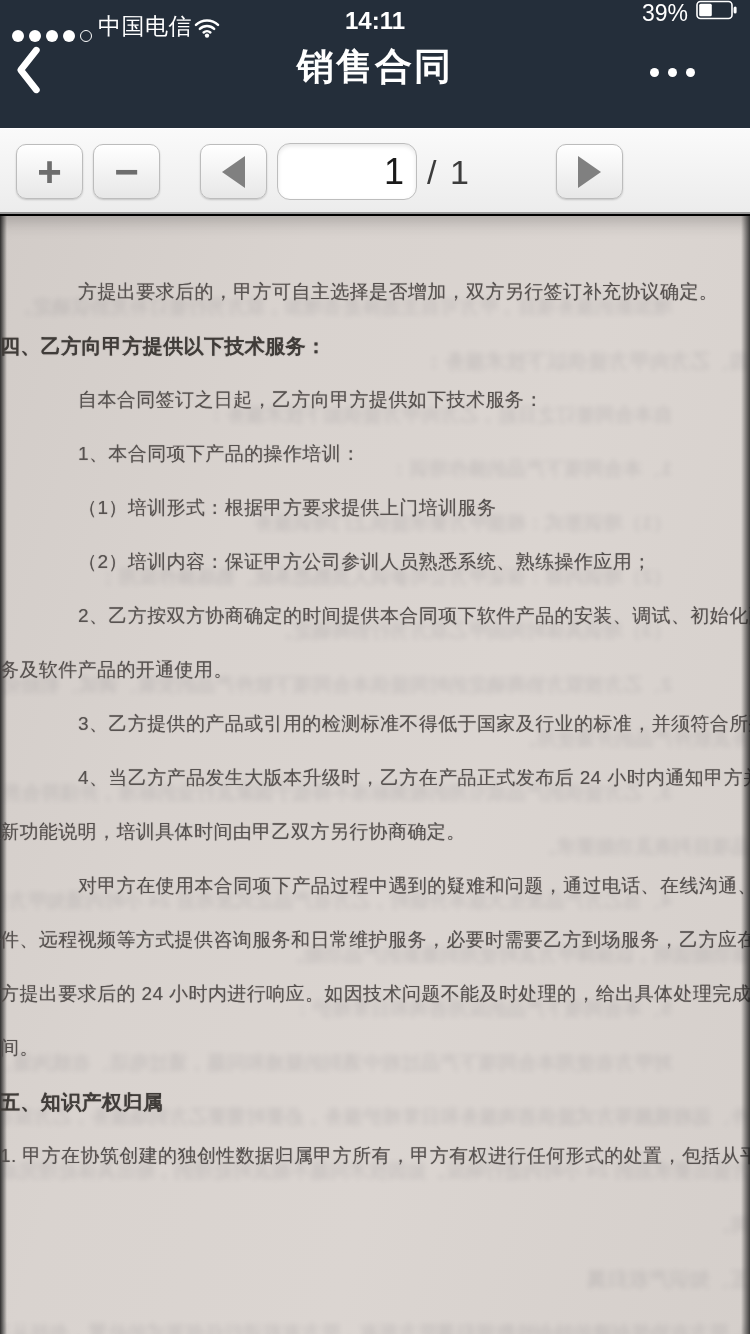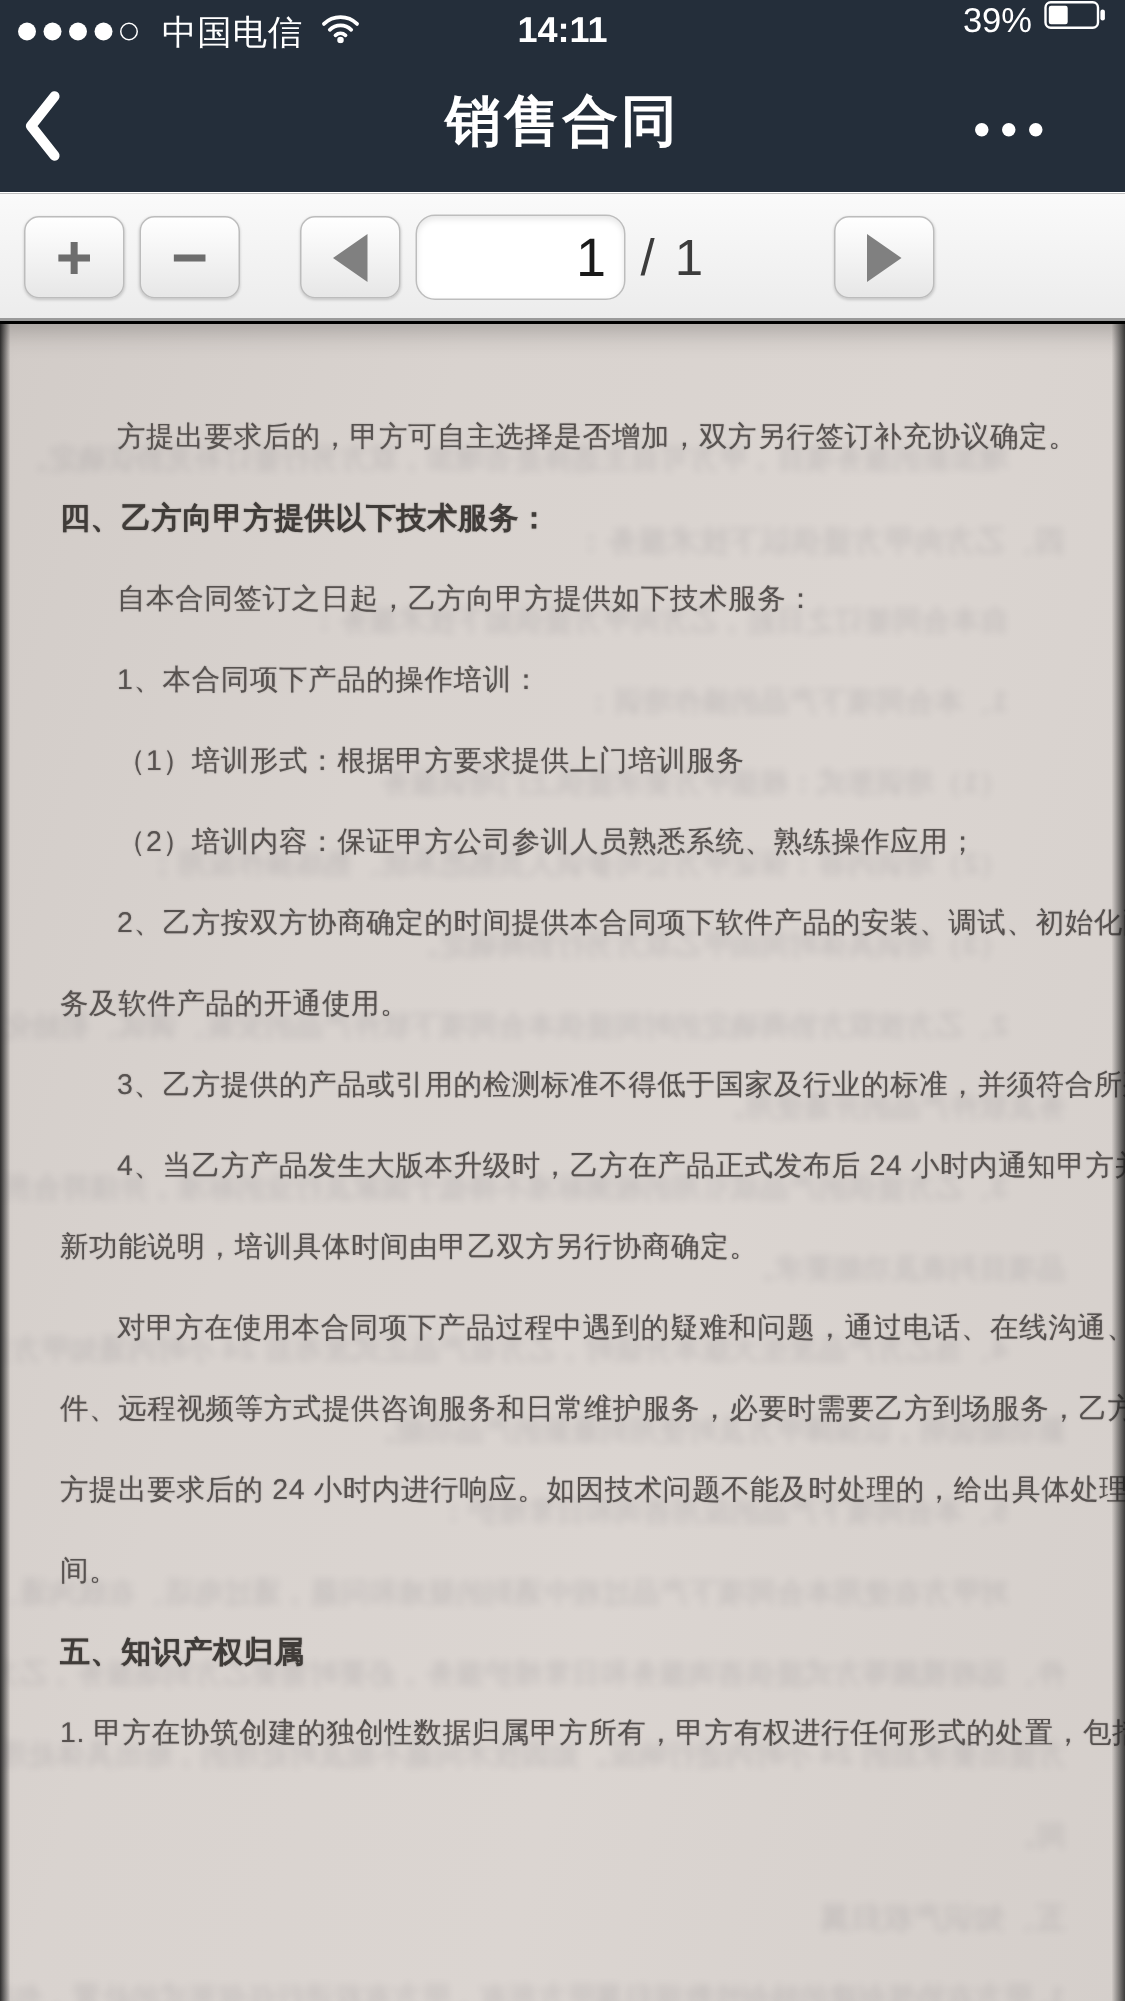--- a/index.html
+++ b/index.html
@@ -3,30 +3,30 @@
 <meta charset="utf-8">
 <style>
   * { margin:0; padding:0; box-sizing:border-box; }
   html,body { width:750px; height:1334px; overflow:hidden; background:#000; }
   body { font-family:"Liberation Sans", sans-serif; position:relative; }
   .phone { position:absolute; inset:0; width:750px; height:1334px; overflow:hidden; }
 
   
   .header { position:absolute; top:0; left:0; width:750px; height:128px; background:#242e3a; }
   .status-bar { position:absolute; top:0; left:0; width:750px; height:42px; color:#fff; }
-  .sb-left { position:absolute; left:12px; top:0; height:42px; display:flex; align-items:center; gap:12px; }
+  .sb-left { position:absolute; left:12px; top:0; height:42px; display:flex; align-items:flex-end; gap:2px; }
   .sig-dots { display:flex; gap:5px; align-items:center; margin-right:4px; }
   .sig-dots .dot { width:12px; height:12px; border-radius:50%; background:#fff; }
   .sig-dots .dot.hollow { background:transparent; border:1.5px solid #fff; }
   .carrier { font-size:23px; letter-spacing:0.5px; }
   .sb-time { position:absolute; top:0; left:0; width:750px; height:42px; display:flex; align-items:center; justify-content:center; font-size:24px; font-weight:700; }
   .sb-right { position:absolute; right:12px; top:0; height:42px; display:flex; align-items:flex-start; gap:8px; }
   .batt-pct { font-size:23px; }
 
-  .nav-bar { position:absolute; top:42px; left:0; width:713px; height:86px; }
+  .nav-bar { position:absolute; top:28px; left:0; width:713px; height:86px; }
   .back-btn { position:absolute; left:12px; top:14px; width:56px; height:60px; display:flex; align-items:center; cursor:pointer; }
   .nav-title { position:absolute; left:0; top:0; width:750px; height:78px; display:flex; align-items:center; justify-content:center; color:#fff; font-size:37px; font-weight:600; letter-spacing:2px; }
   .more-btn { position:absolute; right:18px; top:20px; width:70px; height:48px; display:flex; align-items:center; justify-content:flex-end; gap:9px; cursor:pointer; }
   .more-btn i { width:9px; height:9px; border-radius:50%; background:#fff; }
 
   
   .toolbar { position:absolute; top:128px; left:0; width:750px; height:86px;
              background:linear-gradient(#fafafa,#ececec); border-top:1px solid #ffffff;
              border-bottom:2px solid #9a9a9a; }
   .tb-btn { position:absolute; top:15px; width:67px; height:55px; border-radius:10px;
@@ -52,21 +52,21 @@
                 background:linear-gradient(105deg,#d2ccc8 0%, #d9d3cf 30%, #dbd5d1 60%, #d5cfcb 100%);
                 overflow:hidden; }
   .doc-viewer::before { content:""; position:absolute; left:0; top:0; bottom:0; width:7px;
                 background:linear-gradient(to right, rgba(20,20,20,0.85), rgba(20,20,20,0)); }
   .doc-viewer::after { content:""; position:absolute; right:0; top:0; bottom:0; width:9px;
                 background:linear-gradient(to left, rgba(25,25,25,0.8), rgba(25,25,25,0)); }
   .vignette { position:absolute; inset:0; box-shadow:inset 0 14px 18px -10px rgba(0,0,0,0.25); pointer-events:none; }
 
   .doc-lines { position:absolute; left:0; top:49px; width:750px; }
   .doc-line { position:relative; height:54px; line-height:54px; white-space:nowrap; overflow:hidden;
-              padding-left:40px; font-size:19px; color:#575250; letter-spacing:0.4px;
+              font-size:19px; color:#575250; letter-spacing:0.4px;
               text-shadow:0 0 1px rgba(87,82,80,0.55); }
   .doc-line.first { padding-left:78px; }
   .doc-line.heading { font-weight:700; color:#403c39; font-size:20px; text-shadow:0 0 1px rgba(64,60,57,0.6); }
 
   
   .ghost-layer { position:absolute; left:0; top:64px; width:750px; transform:scaleX(-1);
                  filter:blur(2.5px); opacity:0.09; pointer-events:none; }
   .ghost-layer .doc-line { color:#3a3a46; font-weight:700; }
 </style>
 </head>

